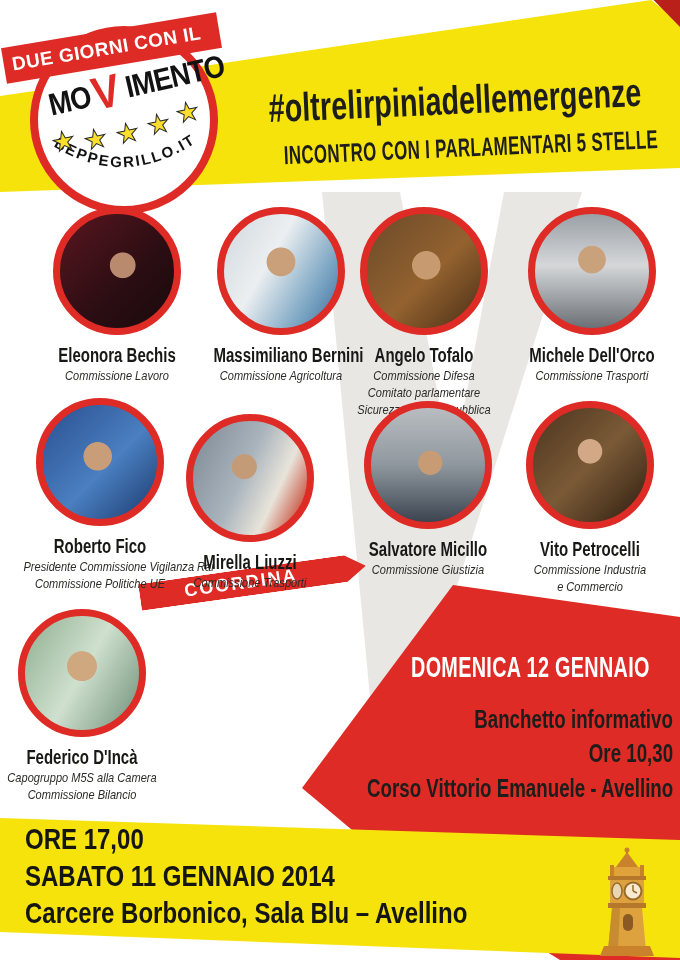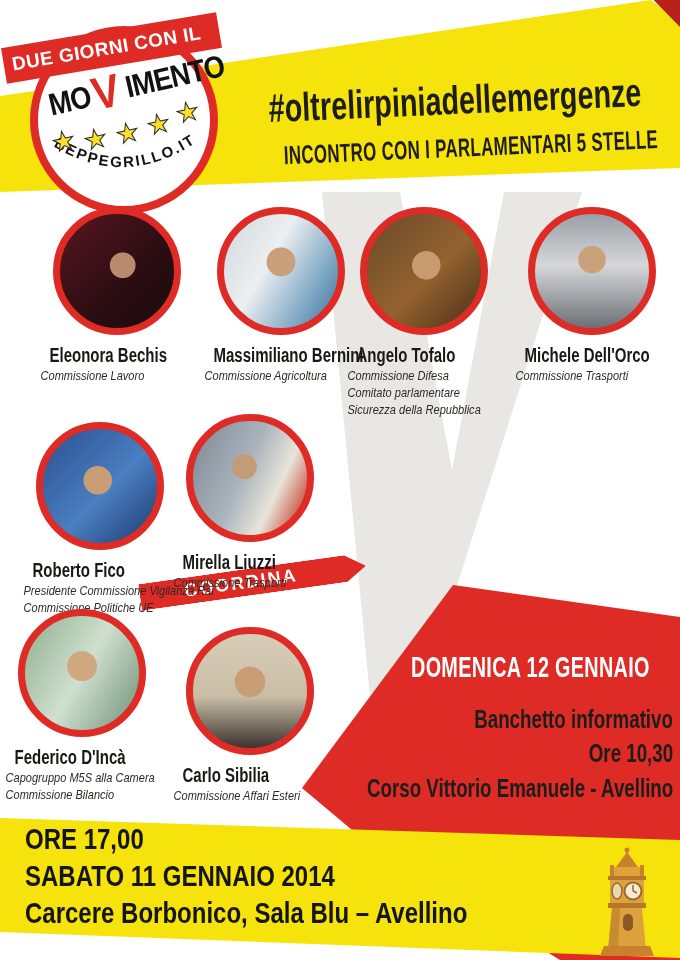--- a/index.html
+++ b/index.html
@@ -39,29 +39,29 @@
     display:inline-block;transform:scaleX(.9);margin:0 -2px;}
   .star{position:absolute;font-size:26px;color:#fbdf2b;-webkit-text-stroke:1px #2a2a2a;
     transform:rotate(-12deg);z-index:2;}
   .s1{left:14px;top:92px}.s2{left:46px;top:90px}.s3{left:78px;top:84px}
   .s4{left:109px;top:75px}.s5{left:138px;top:63px}
   #logo-curve{position:absolute;left:0;top:100px;}
   #logo-curve text{font-weight:bold;font-size:15px;letter-spacing:2px;fill:#121212;}
   
   #shape-svg{position:absolute;inset:0;z-index:1;}
   
-  .card{position:absolute;width:180px;z-index:5;}
+  .card{position:absolute;width:180px;text-align:center;z-index:5;}
   .photo{width:114px;height:114px;border-radius:50%;border:7px solid var(--red);
     margin:0 auto;box-sizing:content-box;}
   .name{margin-top:9px;font-weight:bold;font-size:20px;color:#181816;white-space:nowrap;
     transform:scaleX(.75);transform-origin:center;}
   .role{font-size:13px;font-style:italic;color:#2b2b28;line-height:17px;white-space:nowrap;
     transform:scaleX(.85);transform-origin:center;}
   .p0{left:27px;top:207px}.p1{left:191px;top:207px}.p2{left:334px;top:207px}.p3{left:502px;top:207px}
-  .p4{left:10px;top:422px}.p5{left:160px;top:414px}.p6{left:338px;top:401px}.p7{left:500px;top:401px}
+  .p4{left:10px;top:398px}.p5{left:160px;top:414px}.p6{left:338px;top:401px}.p7{left:500px;top:401px}
   .p8{left:-8px;top:609px}.p9{left:160px;top:627px}
   
   #coordina{position:absolute;left:140px;top:584px;width:228px;height:27px;background:var(--red);
     transform:rotate(-8deg);transform-origin:left center;z-index:4;
     clip-path:polygon(0 0,91% 0,100% 50%,91% 100%,0 100%);
     color:#fff;font-weight:bold;font-size:18px;text-align:center;line-height:27px;
     letter-spacing:2px;padding-right:24px;box-sizing:border-box;}
   
   .sun-title{position:absolute;right:30px;top:650px;font-size:30px;font-weight:bold;color:#fff;
     white-space:nowrap;transform:scaleX(.66);transform-origin:right center;z-index:3;letter-spacing:.5px;}
@@ -133,30 +133,36 @@
     <div class="photo" style="background: radial-gradient(circle at 48% 45%, #c99d78 0 16%, rgba(0,0,0,0) 17%), linear-gradient(135deg, #2a4f8f, #4a7fc1 55%, #1c3a6e); border-radius:50%; width:114px; height:114px; margin:0 auto;"></div>
     <div class="name">Roberto Fico</div>
     <div class="role">Presidente Commissione Vigilanza Rai</div>
     <div class="role">Commissione Politiche UE</div>
   </div>
   <div class="card p5">
     <div class="photo" style="background: radial-gradient(circle at 45% 40%, #c49b77 0 13%, rgba(0,0,0,0) 14%), linear-gradient(115deg, #7c8894, #aab4bd 45%, #e8e4da 70%, #c2341f 95%); border-radius:50%; width:114px; height:114px; margin:0 auto;"></div>
     <div class="name">Mirella Liuzzi</div>
     <div class="role">Commissione Trasporti</div>
   </div>
+  <div class="card p6">
+    <div class="photo" style="background: radial-gradient(circle at 52% 48%, #c79c75 0 14%, rgba(0,0,0,0) 15%), linear-gradient(180deg, #b9bdc1, #8f979e 50%, #3c4450); border-radius:50%; width:114px; height:114px; margin:0 auto;"></div>
+    <div class="name">Salvatore Micillo</div>
+    <div class="role">Commissione Giustizia</div>
+  </div>
+  <div class="card p7">
+    <div class="photo" style="background: radial-gradient(circle at 50% 38%, #d2a886 0 13%, rgba(0,0,0,0) 14%), linear-gradient(135deg, #4d3420, #7a5a36 50%, #2e1d10); border-radius:50%; width:114px; height:114px; margin:0 auto;"></div>
+    <div class="name">Vito Petrocelli</div>
+    <div class="role">Commissione Industria</div>
+    <div class="role">e Commercio</div>
+  </div>
   <div class="card p8">
     <div class="photo" style="background: radial-gradient(circle at 50% 44%, #d0a87f 0 17%, rgba(0,0,0,0) 18%), linear-gradient(120deg, #8fae8f, #cfe0cf 50%, #6e8f77); border-radius:50%; width:114px; height:114px; margin:0 auto;"></div>
     <div class="name">Federico D'Incà</div>
     <div class="role">Capogruppo M5S alla Camera</div>
     <div class="role">Commissione Bilancio</div>
-  </div>
-  <div class="card p9">
-    <div class="photo" style="background: radial-gradient(circle at 50% 42%, #c99e74 0 17%, rgba(0,0,0,0) 18%), linear-gradient(180deg, #d8cdb8, #c9bda5 55%, #3a3330); border-radius:50%; width:114px; height:114px; margin:0 auto;"></div>
-    <div class="name">Carlo Sibilia</div>
-    <div class="role">Commissione Affari Esteri</div>
   </div>
 
   <div id="coordina">COORDINA</div>
 
   <div class="sun-title">DOMENICA 12 GENNAIO</div>
   <div class="sun-line" id="sun1">Banchetto informativo</div>
   <div class="sun-line" id="sun2">Ore 10,30</div>
   <div class="sun-line" id="sun3">Corso Vittorio Emanuele - Avellino</div>
 
   <div class="sat-line" id="sat1">ORE 17,00</div>

